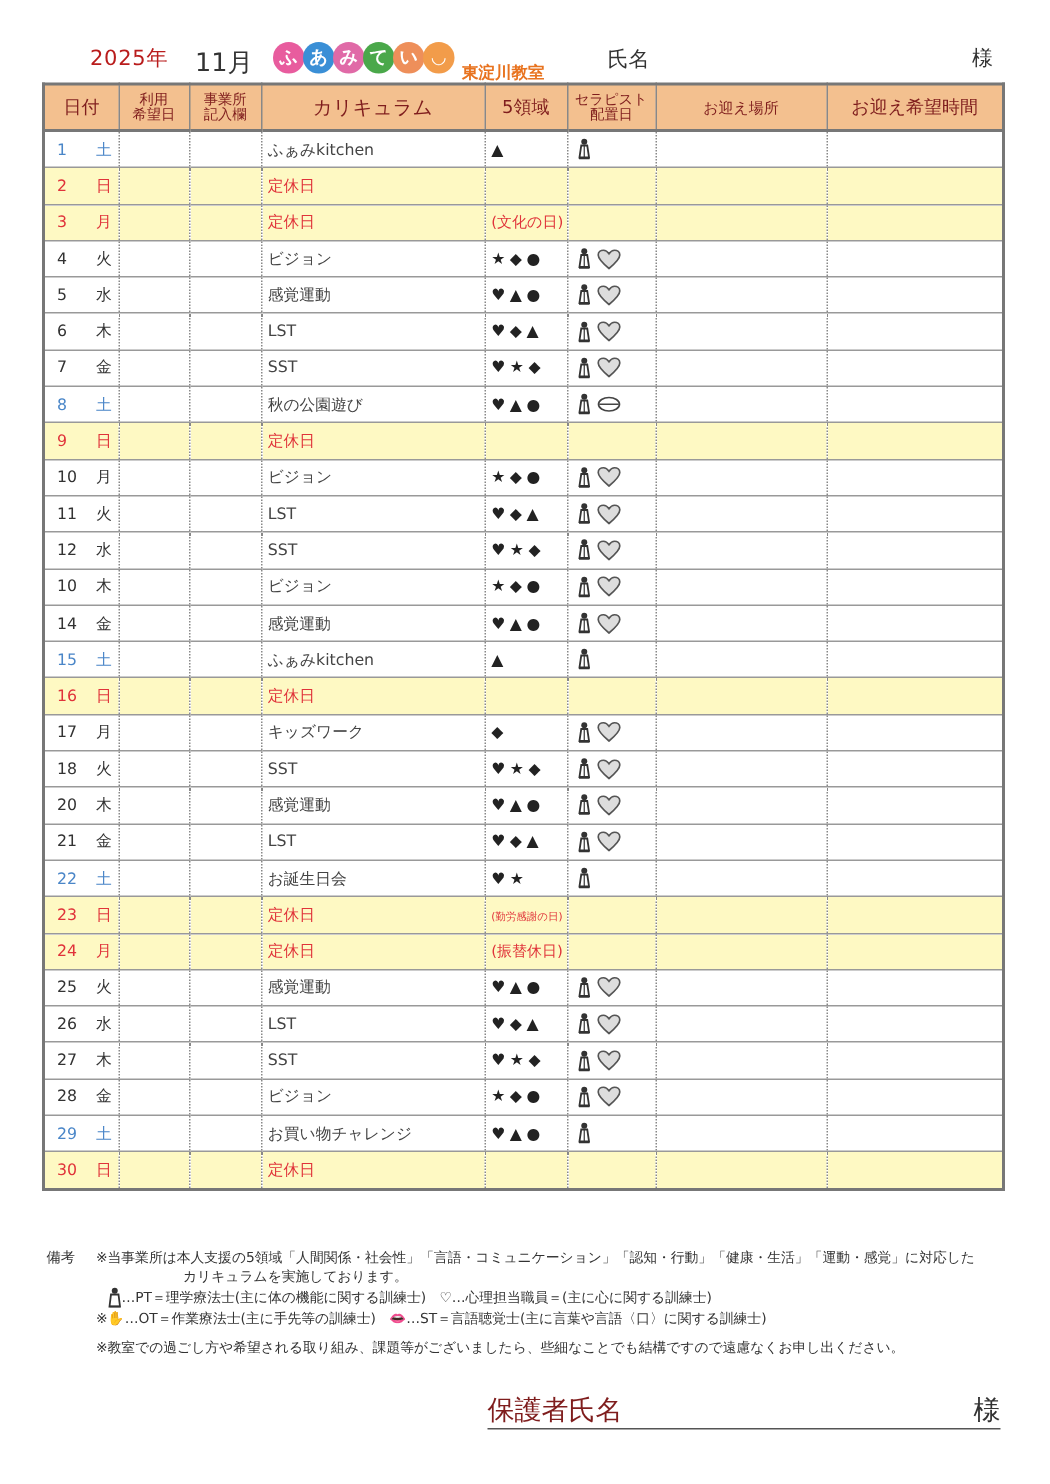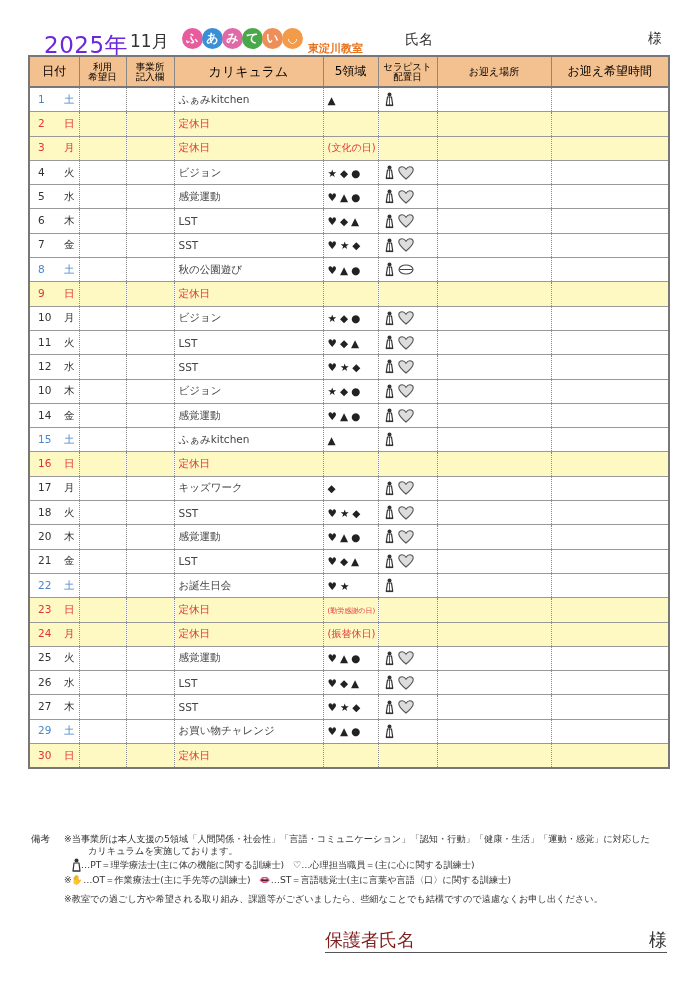--- a/index.html
+++ b/index.html
@@ -1,27 +1,27 @@
 <!DOCTYPE html>
 <html><head>
 <meta charset="utf-8">
 <style>
   html,body{margin:0;padding:0;background:#ffffff;}
   body{width:700px;height:989px;position:relative;overflow:hidden;font-family:"DejaVu Sans","Liberation Sans",sans-serif;color:#333;}
   .topline{position:absolute;top:26px;left:0;width:700px;height:28px;}
-  .year{position:absolute;left:44px;top:4px;font-size:23px;color:#6d28d9;letter-spacing:0.5px;}
+  .year{position:absolute;left:60px;top:4px;font-size:14px;color:#b91c1c;letter-spacing:0.5px;}
   .month{position:absolute;left:130px;top:4px;font-size:17px;color:#333;}
   .logo{position:absolute;left:182px;top:0px;height:24px;display:flex;align-items:center;}
   .logo .bub{width:21px;height:21px;border-radius:50%;color:#fff;font-size:12px;font-weight:bold;display:flex;align-items:center;justify-content:center;margin-right:-1px;}
   .logo .school{font-size:11px;color:#e8731f;font-weight:bold;margin-left:6px;margin-top:20px;}
   .name-label{position:absolute;left:405px;top:5px;font-size:14px;color:#333;}
   .sama-top{position:absolute;left:648px;top:4px;font-size:14px;color:#333;}
 
   table.sched{position:absolute;left:28px;top:55px;width:640px;border-collapse:collapse;table-layout:fixed;border:2px solid #777;}
-  table.sched th{background:#f3c08f;height:29px;font-weight:normal;color:#000000;border-left:1px solid #888;border-right:1px solid #888;border-bottom:2px solid #777;padding:0;text-align:center;}
+  table.sched th{background:#f3c08f;height:29px;font-weight:normal;color:#7f1d1d;border-left:1px solid #888;border-right:1px solid #888;border-bottom:2px solid #777;padding:0;text-align:center;}
   table.sched th.small{font-size:9.5px;line-height:10px;}
   table.sched th.big{font-size:13px;}
   table.sched td{height:23.3px;border-bottom:1.5px solid #999;border-left:1px dotted #888;border-right:1px dotted #888;padding:0;font-size:10.5px;white-space:nowrap;overflow:hidden;}
   tr.holiday td{background:#fef9c3;}
   td.date{font-size:13px;padding-left:8px !important;}
   td.date .d{display:inline-block;width:22px;}
   td.date .w{display:inline-block;margin-left:4px;}
   .c-sat{color:#4a86c8;}
   .c-hol{color:#e0333a;}
   .c-norm{color:#333;}
@@ -31,21 +31,21 @@
   td.dom .note{color:#e0333a;font-size:10px;letter-spacing:0;}
   td.dom .note.tiny{font-size:7px;}
   td.ther{padding-left:6px !important;}
   .pt-icon{display:inline-block;width:9px;height:15px;vertical-align:middle;}
   .heart-icon{display:inline-block;vertical-align:middle;margin-left:4px;}
   .mouth-icon{display:inline-block;vertical-align:middle;margin-left:4px;}
 
   .notes{position:absolute;left:44px;top:832px;width:640px;font-size:9.2px;color:#333;line-height:13px;}
   .notes .lbl{position:absolute;left:-13px;top:0;font-size:9.5px;}
   .notes .line{margin-left:20px;}
-  .notes .indent{margin-left:44px;font-family:Liberation Mono, monospace;}
+  .notes .indent{margin-left:78px;}
   .notes .indent2{margin-left:28px;}
   .notes .red{color:#e0333a;}
   .notes .gap{height:6px;}
   .guardian{position:absolute;left:325px;top:928px;width:342px;border-bottom:1.5px solid #555;height:24px;}
   .guardian .g-label{position:absolute;left:0;top:0;font-size:18px;color:#7f1d1d;font-family:"DejaVu Serif","Liberation Serif",serif;}
   .guardian .g-sama{position:absolute;right:0;top:0;font-size:18px;color:#333;font-family:"DejaVu Serif","Liberation Serif",serif;}
 </style>
 </head>
 <body>
 
@@ -478,20 +478,37 @@
             <path d="M2.5 5h4l1.2 8H1.3z" fill="#fff" stroke="#333" stroke-width="1.2"></path>
             <path d="M4.5 5v8" stroke="#333" stroke-width="0.8"></path>
             <path d="M1 13.5h7" stroke="#333" stroke-width="1.2"></path>
           </svg><svg class="heart-icon" width="16" height="14" viewBox="0 0 16 14">
             <path d="M8 13 C2 8 0.8 6 0.8 4 C0.8 2 2.5 0.8 4.3 0.8 C6 0.8 7.2 2 8 3.2 C8.8 2 10 0.8 11.7 0.8 C13.5 0.8 15.2 2 15.2 4 C15.2 6 14 8 8 13Z" fill="#ddd" stroke="#555" stroke-width="1.1"></path>
           </svg></td>
         <td></td>
         <td></td>
       </tr>
       <tr>
+        <td class="date c-norm"><span class="d">28</span><span class="w">金</span></td>
+        <td></td>
+        <td></td>
+        <td class="cur">ビジョン</td>
+        <td class="dom"><span>★◆●</span></td>
+        <td class="ther"><svg class="pt-icon" viewBox="0 0 9 15">
+            <circle cx="4.5" cy="2.5" r="2" fill="#333"></circle>
+            <path d="M2.5 5h4l1.2 8H1.3z" fill="#fff" stroke="#333" stroke-width="1.2"></path>
+            <path d="M4.5 5v8" stroke="#333" stroke-width="0.8"></path>
+            <path d="M1 13.5h7" stroke="#333" stroke-width="1.2"></path>
+          </svg><svg class="heart-icon" width="16" height="14" viewBox="0 0 16 14">
+            <path d="M8 13 C2 8 0.8 6 0.8 4 C0.8 2 2.5 0.8 4.3 0.8 C6 0.8 7.2 2 8 3.2 C8.8 2 10 0.8 11.7 0.8 C13.5 0.8 15.2 2 15.2 4 C15.2 6 14 8 8 13Z" fill="#ddd" stroke="#555" stroke-width="1.1"></path>
+          </svg></td>
+        <td></td>
+        <td></td>
+      </tr>
+      <tr>
         <td class="date c-sat"><span class="d">29</span><span class="w">土</span></td>
         <td></td>
         <td></td>
         <td class="cur">お買い物チャレンジ</td>
         <td class="dom"><span>♥▲●</span></td>
         <td class="ther"><svg class="pt-icon" viewBox="0 0 9 15">
             <circle cx="4.5" cy="2.5" r="2" fill="#333"></circle>
             <path d="M2.5 5h4l1.2 8H1.3z" fill="#fff" stroke="#333" stroke-width="1.2"></path>
             <path d="M4.5 5v8" stroke="#333" stroke-width="0.8"></path>
             <path d="M1 13.5h7" stroke="#333" stroke-width="1.2"></path>

